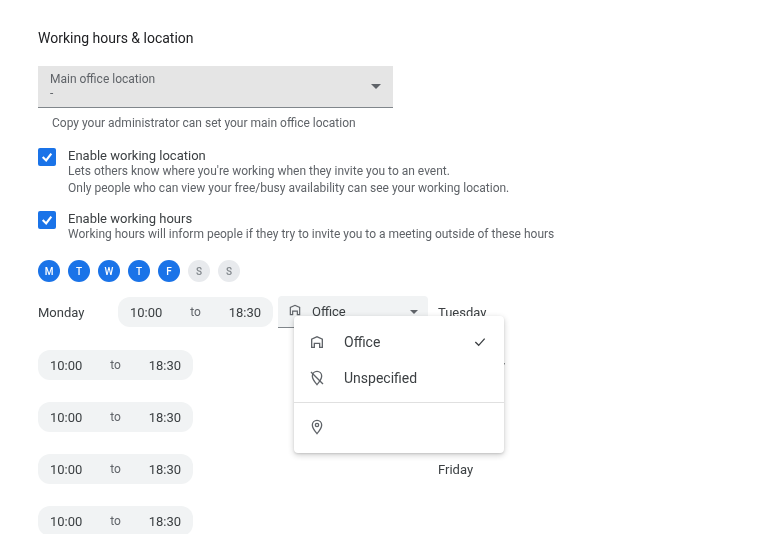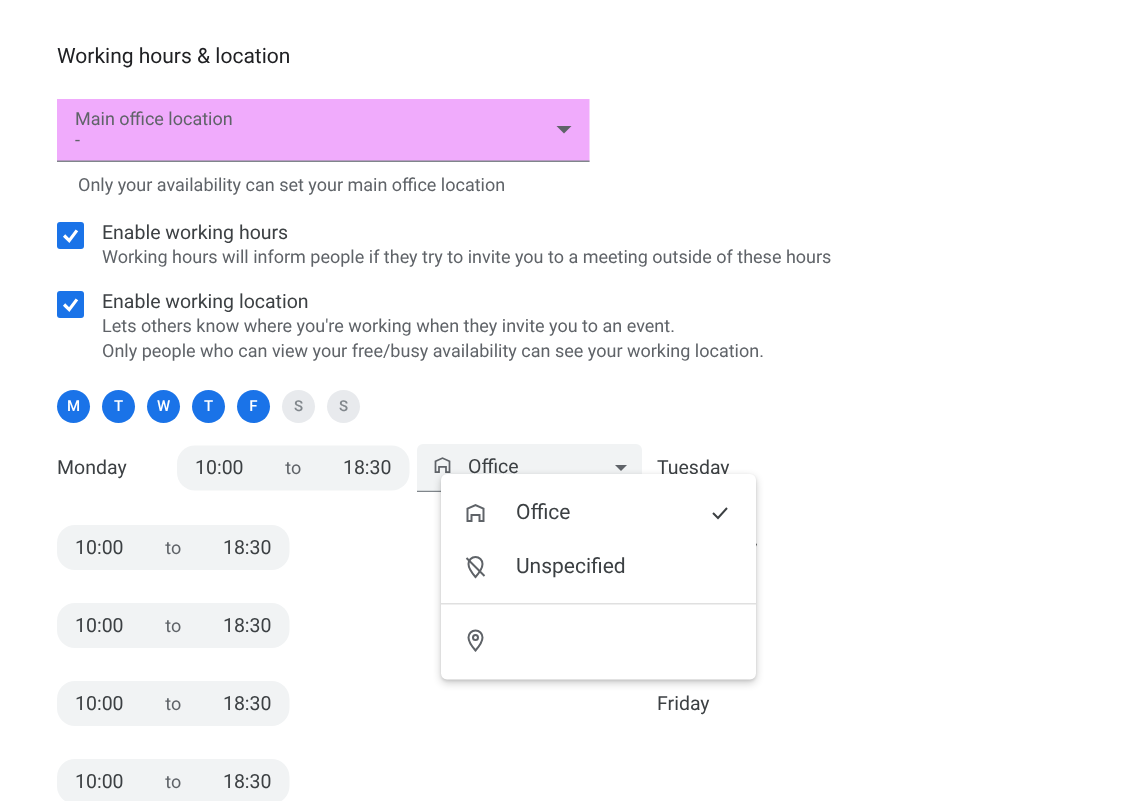--- a/index.html
+++ b/index.html
@@ -12,21 +12,21 @@
     height: 534px;
     padding: 30px 38px;
   }
   .title {
     font-size: 14px;
     font-weight: 400;
     color: #202124;
     margin-bottom: 20px;
   }
   .main-loc {
-    background: #f0abfc;
+    background: #e5e5e5;
     border-bottom: 1px solid #80868b;
     height: 42px;
     width: 355px;
     display: flex;
     align-items: center;
     justify-content: space-between;
     padding: 0 12px;
     cursor: pointer;
   }
   .main-loc .inner { display: flex; flex-direction: column; justify-content: center; }
@@ -127,44 +127,44 @@
 
   <div class="title">Working hours &amp; location</div>
 
   <div class="main-loc">
     <div class="inner">
       <div class="label">Main office location</div>
       <div class="val">-</div>
     </div>
     <div class="dropdown-caret"></div>
   </div>
-  <div class="hint">Only your availability can set your main office location</div>
+  <div class="hint">Copy your administrator can set your main office location</div>
 
   <div class="cb-row">
     <div class="cb">
       <svg viewBox="0 0 14 14">
           <path d="M2 7 L6 11 L12 3"></path>
         </svg>
     </div>
     <div class="cb-text">
-      <div class="cb-title">Enable working hours</div>
-      <div class="cb-desc">Working hours will inform people if they try to invite you to a meeting outside of these hours</div>
+      <div class="cb-title">Enable working location</div>
+      <div class="cb-desc">Lets others know where you're working when they invite you to an event.</div>
+      <div class="cb-desc">Only people who can view your free/busy availability can see your working location.</div>
     </div>
   </div>
 
   <div class="cb-row">
     <div class="cb">
       <svg viewBox="0 0 14 14">
           <path d="M2 7 L6 11 L12 3"></path>
         </svg>
     </div>
     <div class="cb-text">
-      <div class="cb-title">Enable working location</div>
-      <div class="cb-desc">Lets others know where you're working when they invite you to an event.</div>
-      <div class="cb-desc">Only people who can view your free/busy availability can see your working location.</div>
+      <div class="cb-title">Enable working hours</div>
+      <div class="cb-desc">Working hours will inform people if they try to invite you to a meeting outside of these hours</div>
     </div>
   </div>
 
   <div class="day-pills">
     <div class="pill on">M</div>
     <div class="pill on">T</div>
     <div class="pill on">W</div>
     <div class="pill on">T</div>
     <div class="pill on">F</div>
     <div class="pill off">S</div>

